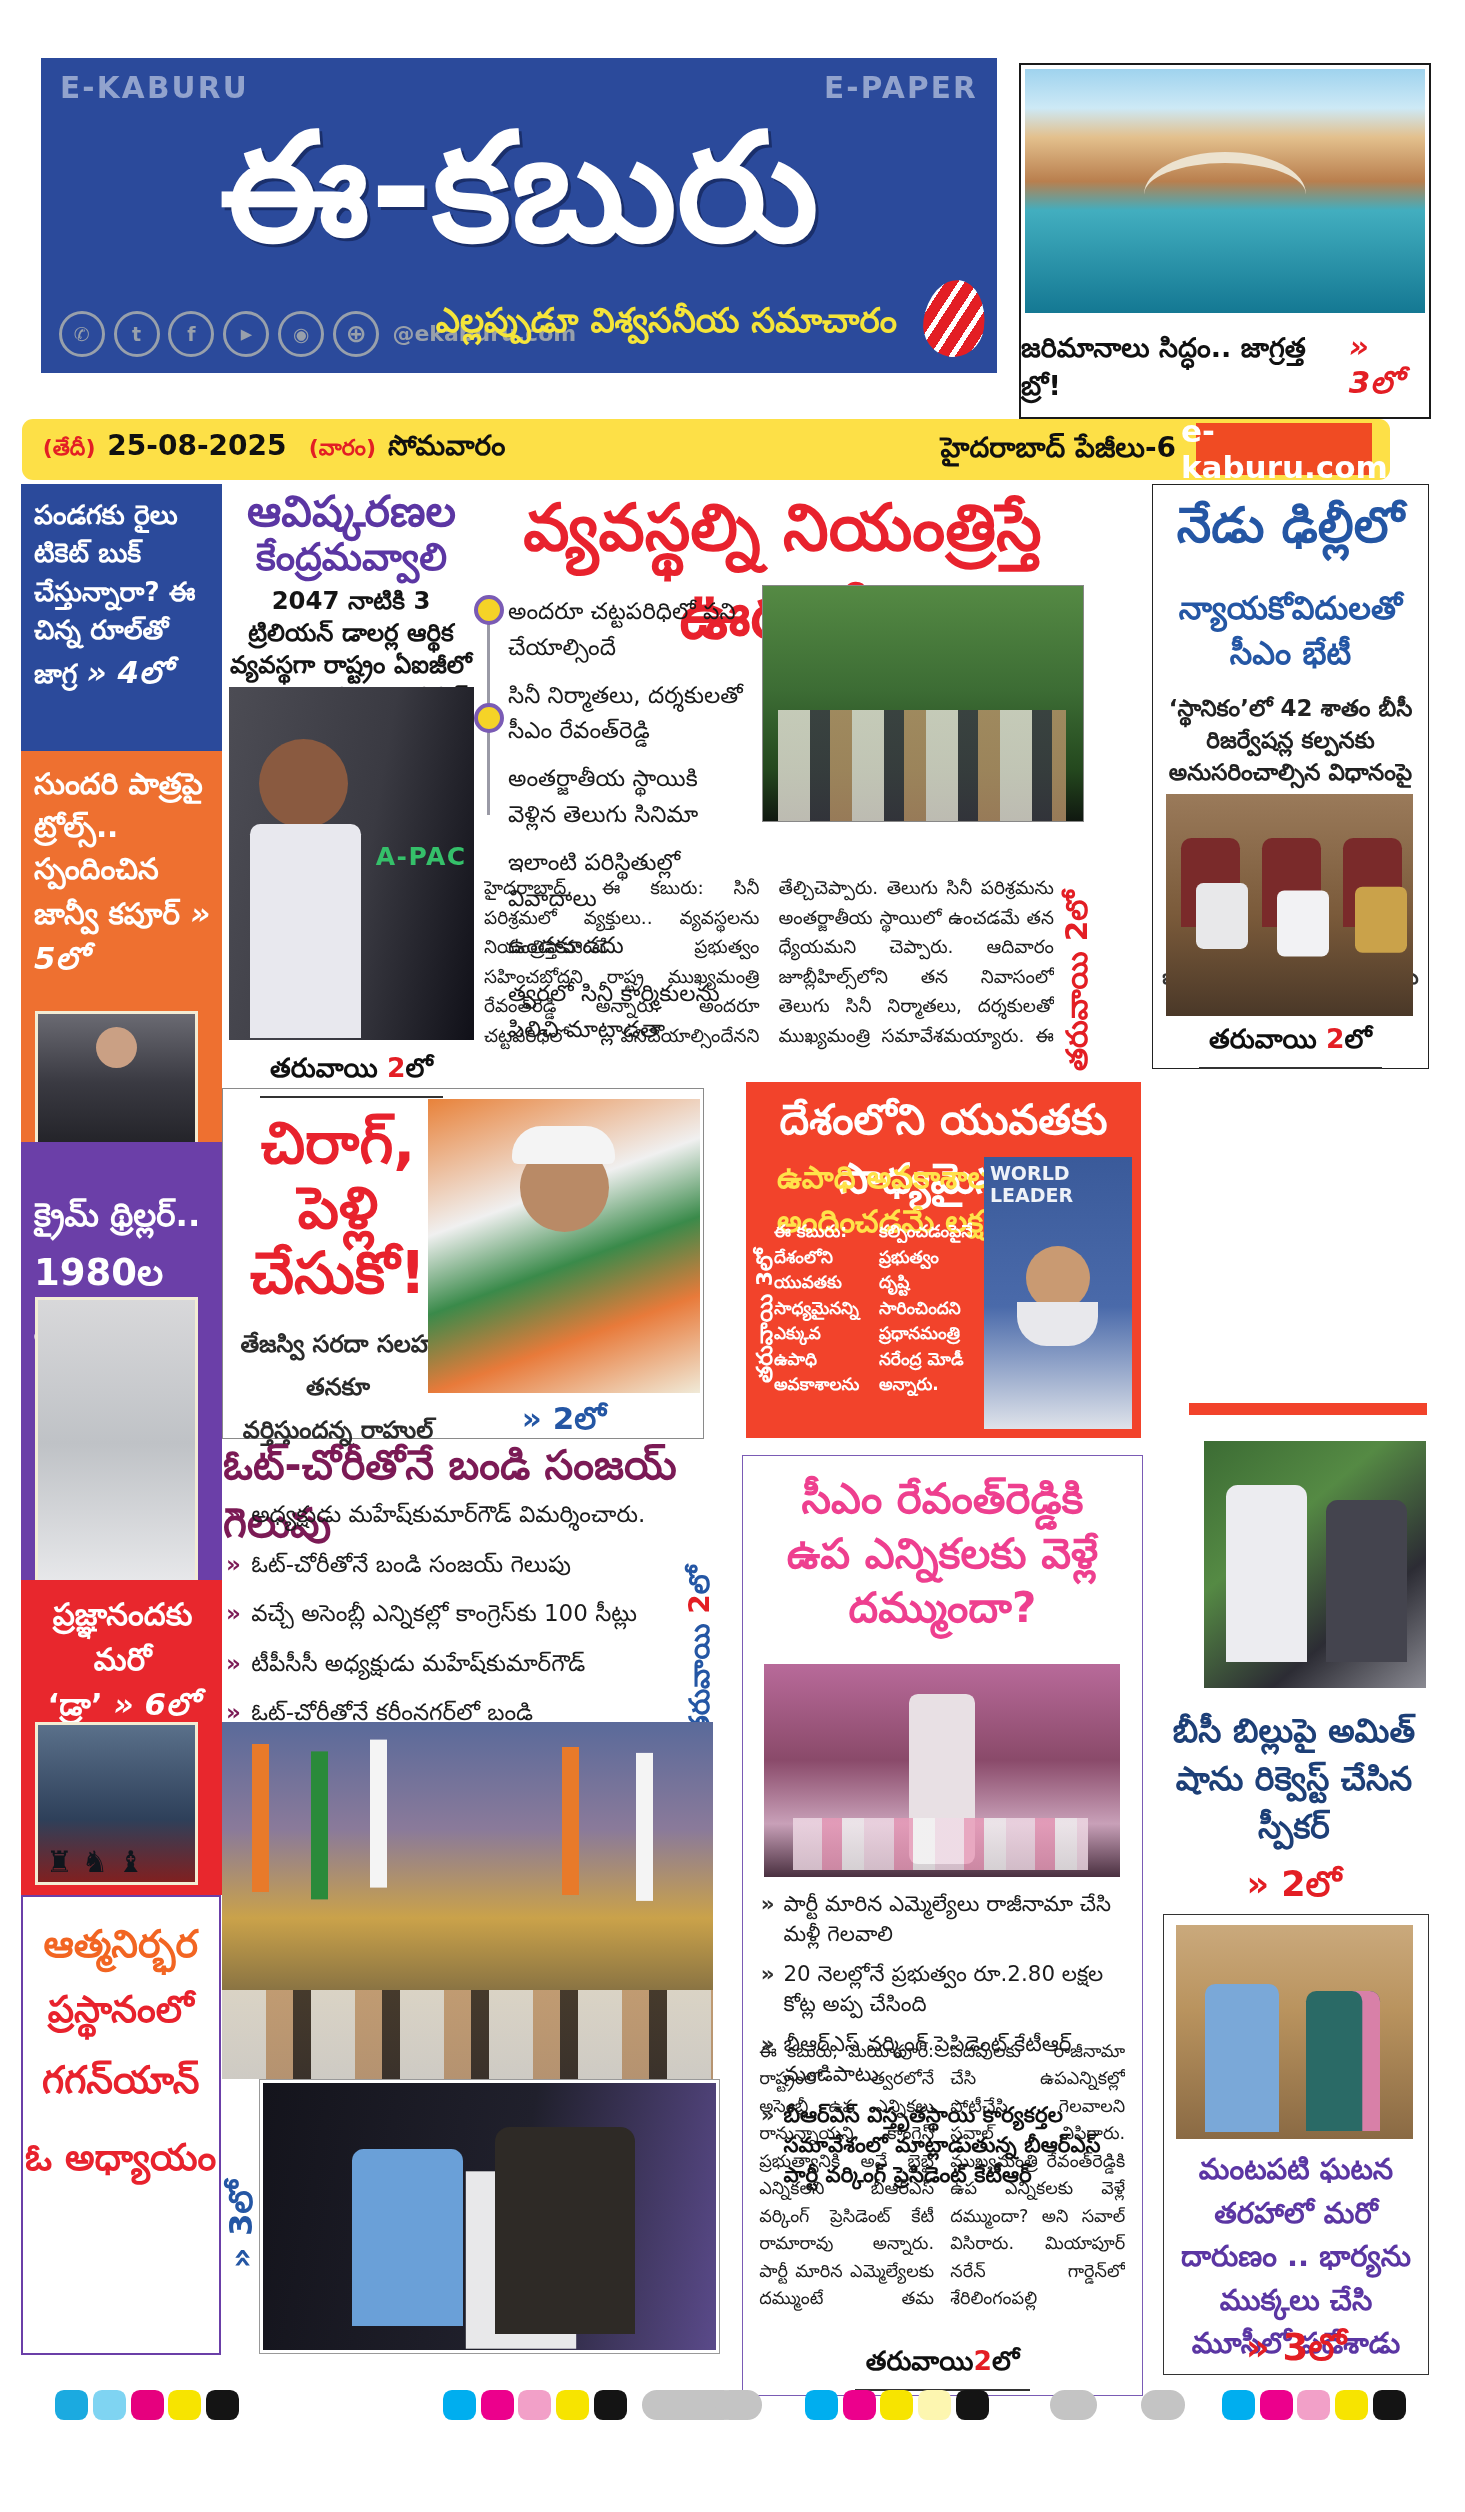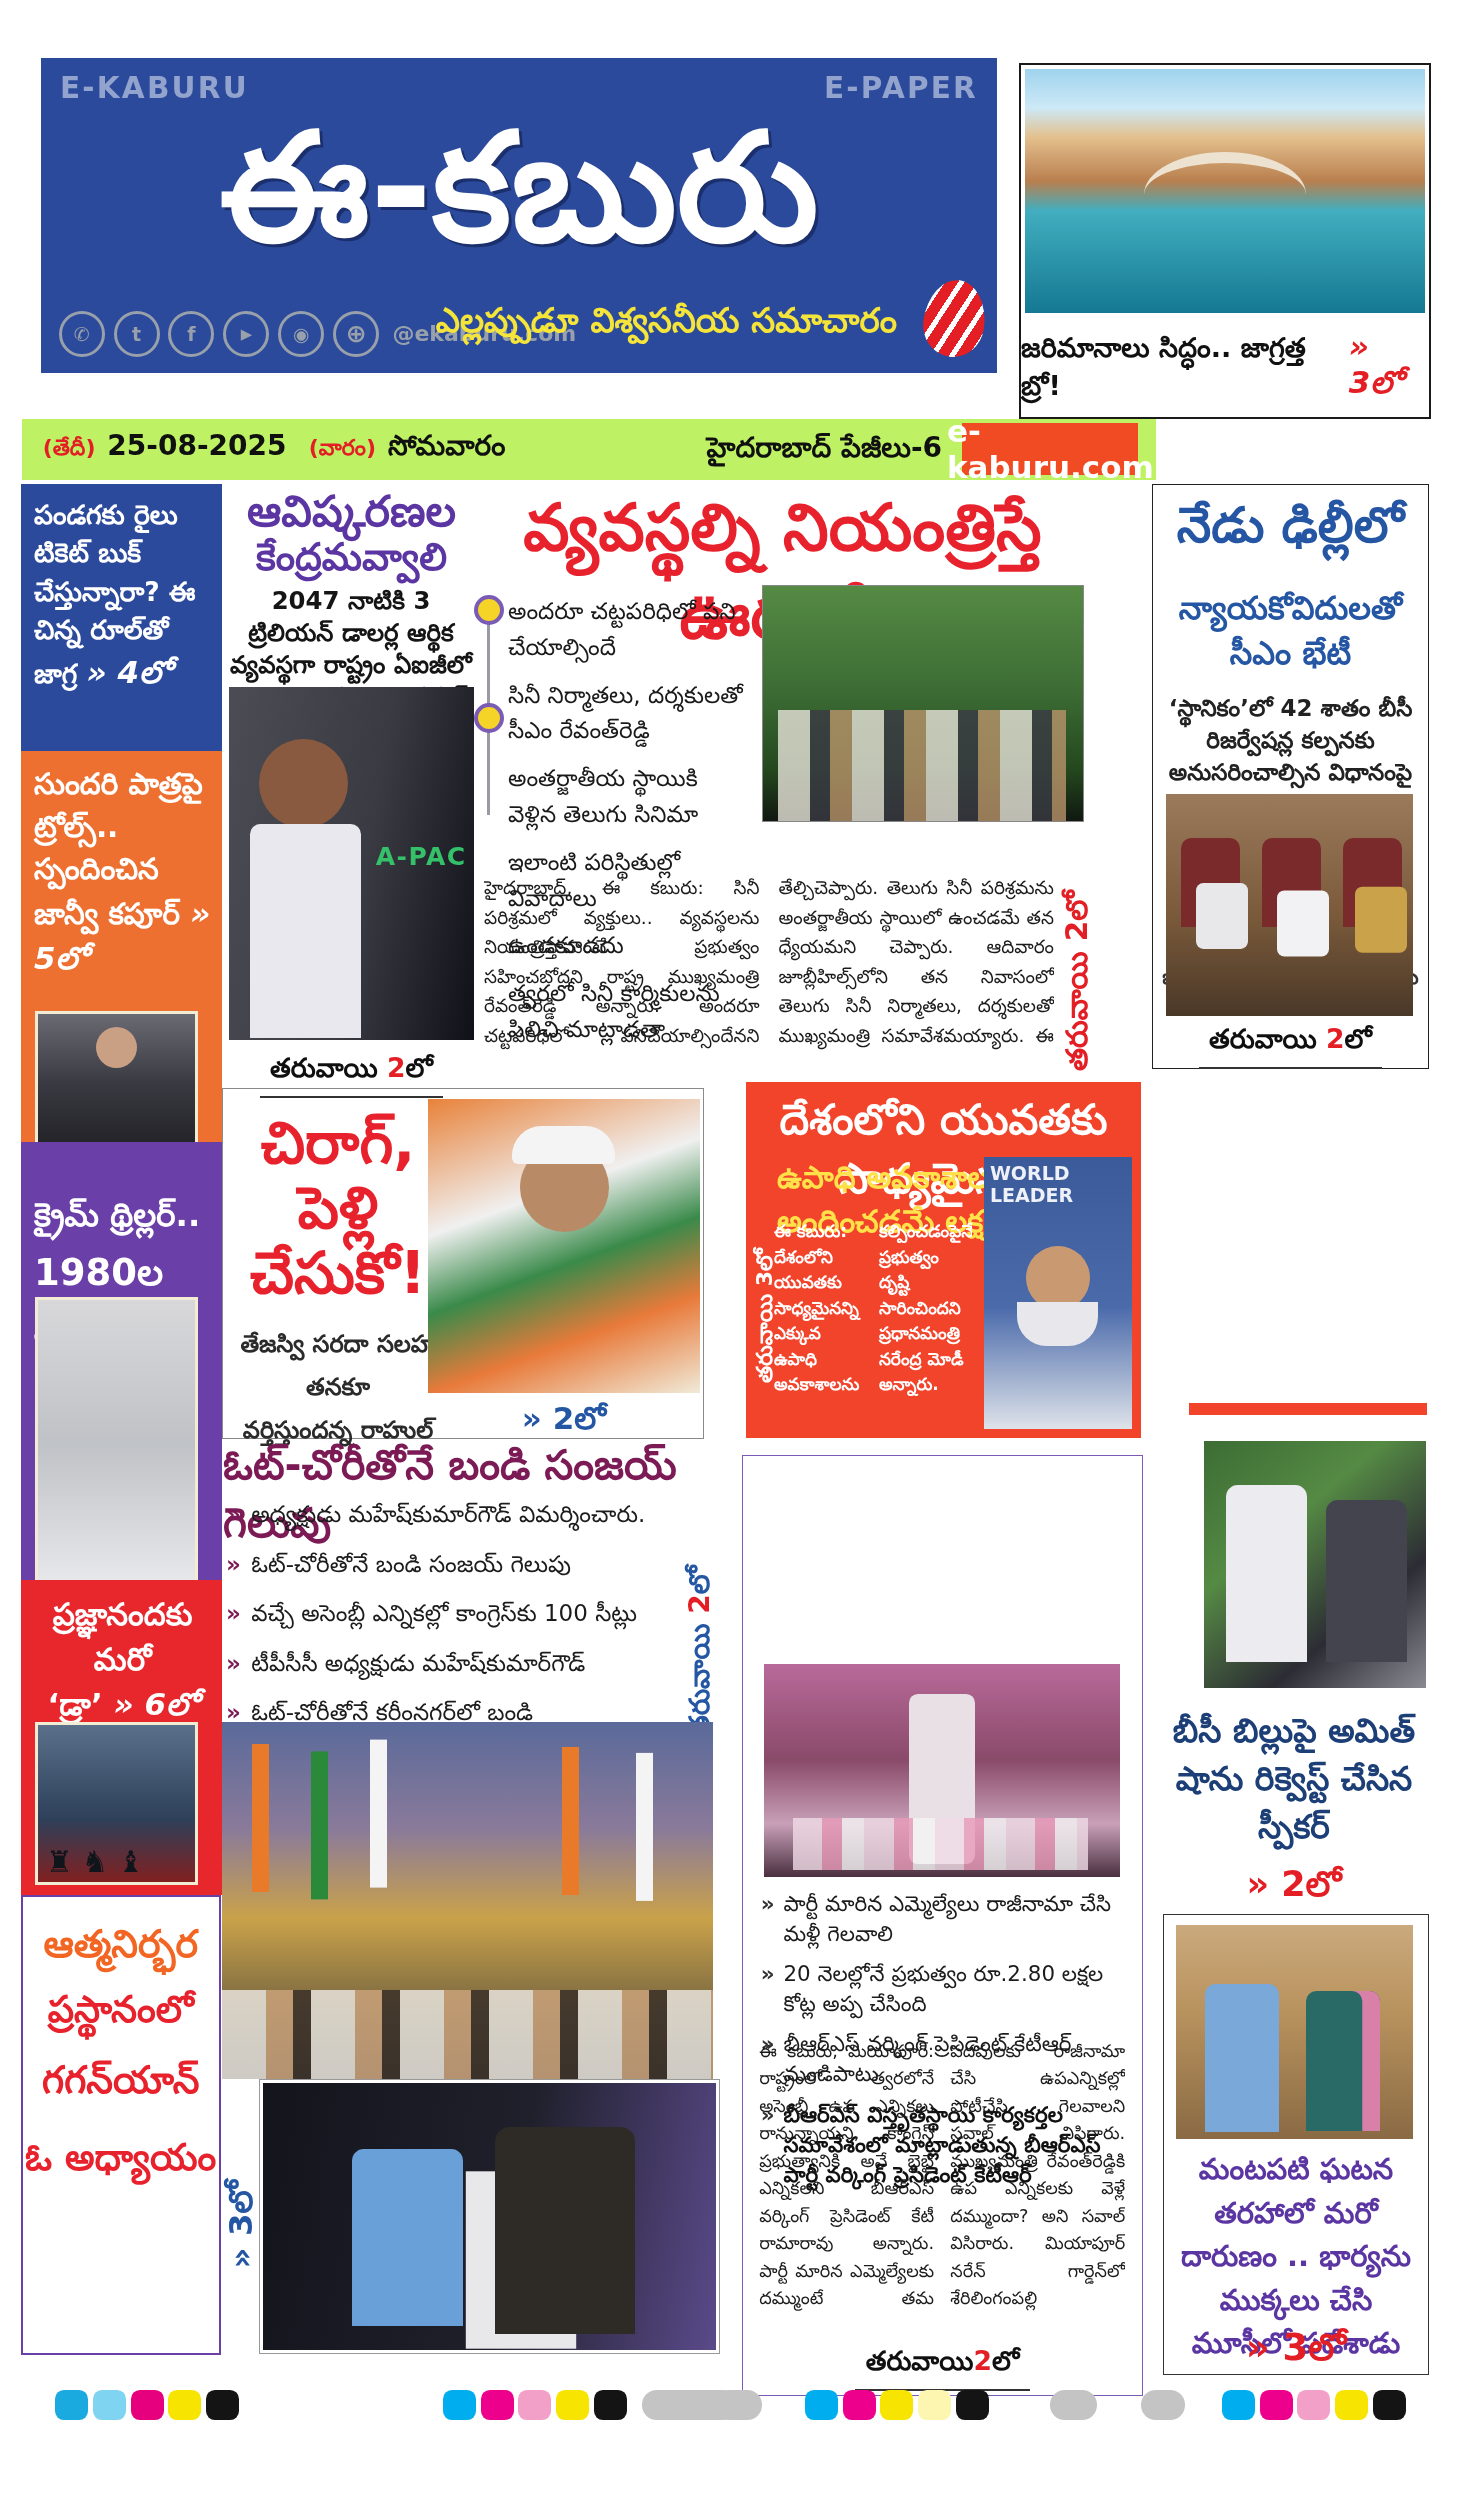--- a/index.html
+++ b/index.html
@@ -30,21 +30,21 @@
   .adbox{position:absolute;left:1019px;top:63px;width:408px;height:352px;border:2.2px solid #1a1a1a;background:#fff;}
   .ad-photo{position:absolute;left:4.4px;top:4.4px;right:4.4px;height:244px;
             background:linear-gradient(180deg,#9fd3ee 0%,#cde9f6 16%,#e3c08d 28%,#b97f4e 46%,#42aebf 58%,#147893 100%);}
   .ad-photo::after{content:"";position:absolute;left:50%;top:34%;width:162px;height:74px;margin-left:-81px;
             border-top:11.8px solid #ece2cf;border-radius:50%;}
   .ad-cap{position:absolute;left:0;right:0;bottom:8.9px;display:flex;justify-content:center;align-items:flex-end;gap:10.3px;}
   .ad-cap-text{font-size:27px;font-weight:bold;color:#111;}
   .ad-cap-ref{font-size:31px;font-weight:bold;color:#e31e24;font-style:italic;}
 
   
-  .datebar{position:absolute;left:22px;top:419px;width:1134px;height:61px;background:#bef264;}
+  .datebar{position:absolute;left:22px;top:419px;width:1368px;height:61px;background:#fde047;border-radius:11px;}
   .db-inner{position:absolute;left:20.7px;top:10.3px;font-size:28px;}
   .db-red{color:#e31e24;font-size:22px;font-weight:bold;}
   .db-bold{font-weight:bold;color:#101010;margin:0 13.3px 0 3px;}
   .db-city{position:absolute;right:214px;top:11.8px;font-size:28px;font-weight:bold;color:#101010;}
   .db-site{position:absolute;right:17.7px;top:4.4px;width:176px;height:52px;background:#f04b23;color:#ffffff;
            font-size:31px;font-weight:bold;display:flex;align-items:center;justify-content:center;}
 
   
   .sb{position:absolute;left:20.7px;width:201px;color:#fff;}
   .sb-train{top:484px;height:267px;background:#2b4a9b;}
@@ -379,20 +379,25 @@
         <span>ఓట్-చోరీతోనే కరీంనగర్‌లో బండి సంజయ్‌కుమార్ గెలుపొందాడని తెలంగాణ ప్రదేశ్ కాంగ్రెస్ కమిటీ</span>
       </div>
   </div>
   <div class="abs vert vote-vcont">
     <span>తరువాయి </span><span class="num">2</span><span>లో</span>
   </div>
   <div class="abs ph-rally clip"></div>
   <div class="abs ph-rajnath clip"></div>
 
   <div class="abs ktr">
+    <div class="h">
+      <div>సీఎం రేవంత్‌రెడ్డికి</div>
+      <div>ఉప ఎన్నికలకు వెళ్లే</div>
+      <div>దమ్ముందా?</div>
+    </div>
     <div class="ph-ktr clip"></div>
     <div class="ktr-list">
       <div class="it">
           <span class="mk">»</span>
           <span>పార్టీ మారిన ఎమ్మెల్యేలు రాజీనామా చేసి మళ్లీ గెలవాలి</span>
         </div>
       <div class="it">
           <span class="mk">»</span>
           <span>20 నెలల్లోనే ప్రభుత్వం రూ.2.80 లక్షల కోట్ల అప్ప చేసింది</span>
         </div>

